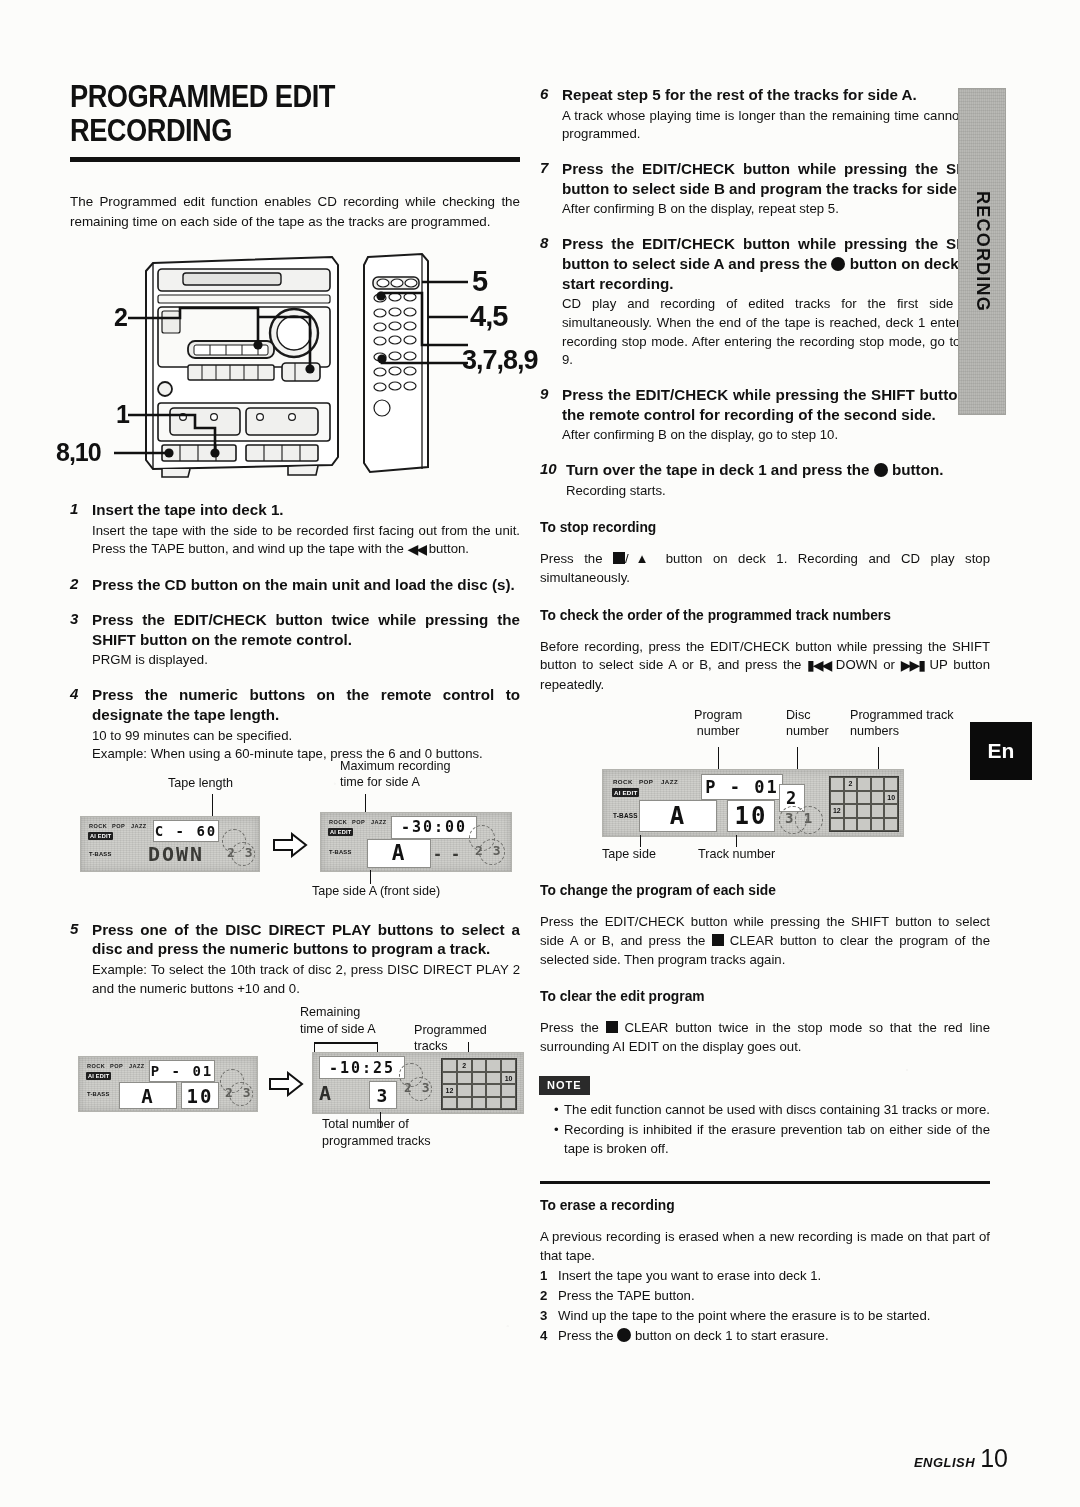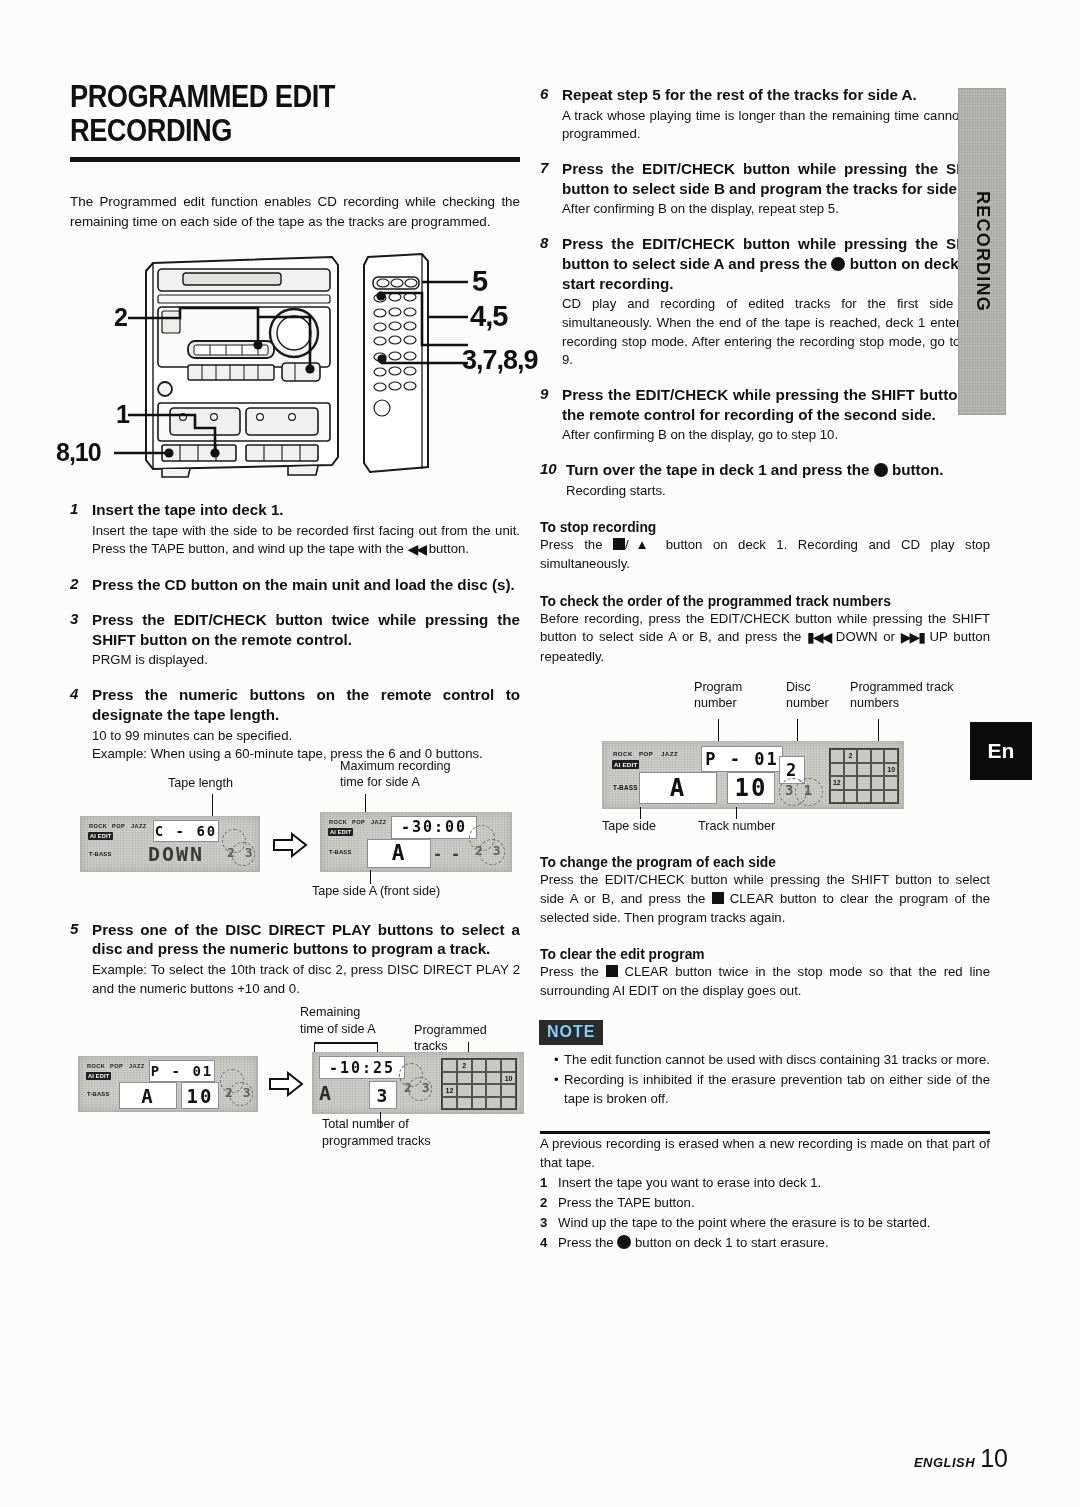--- a/index.html
+++ b/index.html
@@ -38,21 +38,21 @@
   .step .num{
     font-weight:bold;font-style:italic;font-size:15px;
     width:22px;flex:0 0 22px;text-align:left;padding-top:0px;
   }
   .step .num.wide{width:26px;flex:0 0 26px;}
   .step .body{flex:1;}
   .step .head{font-size:15.2px;font-weight:bold;line-height:1.30;text-align:justify;}
   .step .sub{font-size:13.2px;line-height:1.41;margin-top:2px;text-align:justify;}
 
   .sec-head{font-size:13.8px;font-weight:bold;margin-top:20px;}
-  .sec-body{font-size:13.2px;line-height:1.42;text-align:justify;margin-top:1px;}
+  .sec-body{font-size:13.2px;line-height:1.42;text-align:justify;margin-top:15px;}
 
   .blk{width:12px;height:12px;background:#111;display:inline-block;vertical-align:-1px;}
   .dot{width:14px;height:14px;background:#111;border-radius:50%;display:inline-block;vertical-align:-2px;}
   .rew{display:inline-block;vertical-align:-1px;letter-spacing:-2px;font-size:14px;}
 
   
   .lcdwrap{position:relative;}
   .lcd{
     background:#cfcfcb;border:1px solid #b3b3ae;position:relative;
     box-shadow:inset 0 0 8px rgba(0,0,0,.14);
@@ -99,21 +99,21 @@
     transform:rotate(90deg);white-space:nowrap;font-weight:bold;font-size:18px;
     letter-spacing:1.2px;color:#111;
   }
   .en-tab{
     position:absolute;left:970px;top:722px;width:62px;height:58px;background:#0b0b0b;
     display:flex;align-items:center;justify-content:center;
   }
   .en-tab span{color:#fff;font-weight:bold;font-size:21px;font-style:normal;}
 
   .note-badge{
-    display:inline-block;background:#2a2a2a;color:#7dd3fc;font-weight:bold;font-size:16px;
+    display:inline-block;background:#2a2a2a;color:#ffffff;font-weight:bold;font-size:11px;
     padding:2px 7px 3px 7px;letter-spacing:1px;margin-top:20px;
     box-shadow:0 0 0 1px #2a2a2a;
   }
   ul.notes{margin:7px 0 0 0;padding-left:14px;list-style:none;}
   ul.notes li{font-size:13.2px;line-height:1.42;margin-bottom:2px;text-align:justify;position:relative;padding-left:10px;}
   ul.notes li:before{content:"\2022";position:absolute;left:0;top:0;}
 
   .hr-thick{height:3px;background:#111;margin-top:22px;}
 
   ol.erase{margin:2px 0 0 0;padding:0;list-style:none;}
@@ -446,21 +446,21 @@
     
     <div class="sec-head">To stop recording</div>
     <div class="sec-body"><span>Press the </span><span class="blk"></span><span>/▲</span><span> button on deck 1. Recording and CD play stop simultaneously.</span></div>
 
     
     <div class="sec-head">To check the order of the programmed track numbers</div>
     <div class="sec-body"><span>Before recording, press the EDIT/CHECK button while pressing the SHIFT button to select side A or B, and press the </span><span class="rew">▮◀◀</span><span> DOWN or </span><span class="rew">▶▶▮</span><span> UP button repeatedly.</span></div>
 
     
     <div class="lcdwrap" style="height:160px;margin-top:12px;">
-      <div class="callout" style="left:154px;top:0px;line-height:1.3;text-align:left;">
+      <div class="callout" style="left:154px;top:0px;line-height:1.3;text-align:center;">
         <span>Program</span><br>
         <span>number</span>
       </div>
       <div class="vline" style="left:178px;top:40px;height:22px;"></div>
 
       <div class="callout" style="left:246px;top:0px;line-height:1.3;">
         <span>Disc</span><br>
         <span>number</span>
       </div>
       <div class="vline" style="left:257px;top:40px;height:22px;"></div>
@@ -522,20 +522,21 @@
     <div class="sec-body"><span>Press the </span><span class="blk"></span><span> CLEAR button twice in the stop mode so that the red line surrounding AI EDIT on  the display goes out.</span></div>
 
     <div class="note-badge">NOTE</div>
     <ul class="notes" id="note-list">
         <li>The edit function cannot be used with discs containing 31 tracks or more.</li>
         <li>Recording is inhibited if the erasure prevention tab on either side of the tape is broken off.</li>
       </ul>
 
     <div class="hr-thick"></div>
 
+    <div class="sec-head" style="margin-top:14px;">To erase a recording</div>
     <div class="sec-body">A previous recording is erased when a new recording is made on that part of that tape.</div>
     <ol class="erase" id="erase-list">
         <li>
           <span class="n">1</span>
           <span class="t">Insert the tape you want to erase into deck 1.</span>
         </li>
         <li>
           <span class="n">2</span>
           <span class="t">Press the TAPE button.</span>
         </li>

